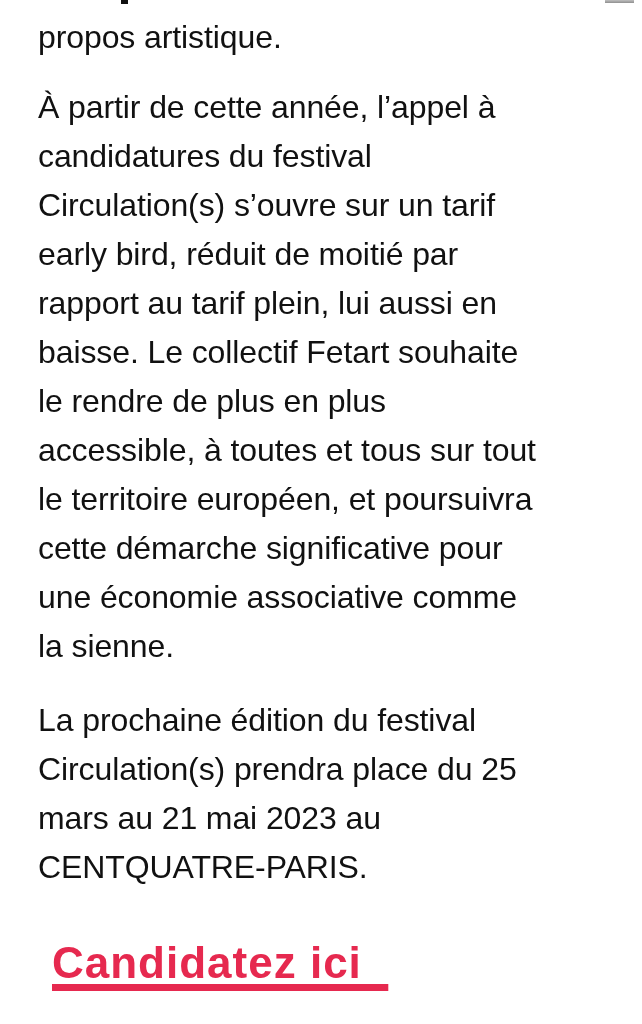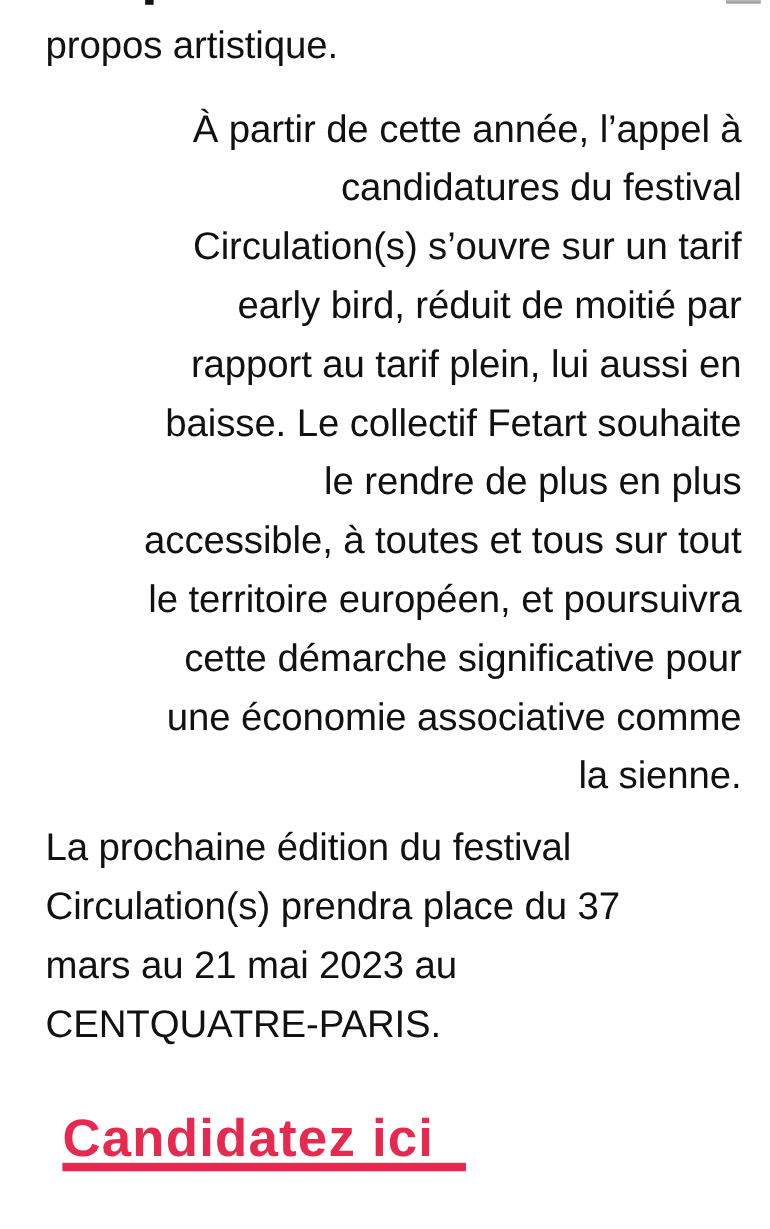--- a/index.html
+++ b/index.html
@@ -29,33 +29,33 @@
   
   .edge-bar {
     position: absolute;
     left: 605px;
     top: 0;
     width: 29px;
     height: 3px;
     background: linear-gradient(to bottom, #bfbfbf, #8f8f8f);
   }
   .content {
-    padding: 13px 24px 0 38px;
+    padding: 13px 40px 0 38px;
     color: var(--text-color, #111111);
   }
   .para {
     margin: 0;
     font-size: 32px;
     line-height: 49px;
     letter-spacing: -0.1px;
     white-space: pre-line; 
     color: var(--text-color, #111111);
   }
   .p-intro { margin-bottom: 21px; }
-  .p-main  { margin-bottom: 11px; text-align: right; }
+  .p-main  { margin-bottom: 25px; }
   .p-dates { margin-bottom: 0; }
   .cta {
     display: inline-block;
     margin: 32px 0 0 14px;
     font-size: 44px;
     line-height: 78px;
     font-weight: bold;
     letter-spacing: 1px;
     color: var(--accent-color, #e6294f);
     text-decoration: underline;
@@ -85,20 +85,20 @@
 rapport au tarif plein, lui aussi en
 baisse. Le collectif Fetart souhaite
 le rendre de plus en plus
 accessible, à toutes et tous sur tout
 le territoire européen, et poursuivra
 cette démarche significative pour
 une économie associative comme
 la sienne.</p>
 
     <p class="para p-dates">La prochaine édition du festival
-Circulation(s) prendra place du 37
+Circulation(s) prendra place du 25
 mars au 21 mai 2023 au
 CENTQUATRE-PARIS.</p>
 
     <a class="cta" href="#">Candidatez ici&nbsp;&nbsp;</a>
 
   </main>
 </div>
 
 </body></html>

